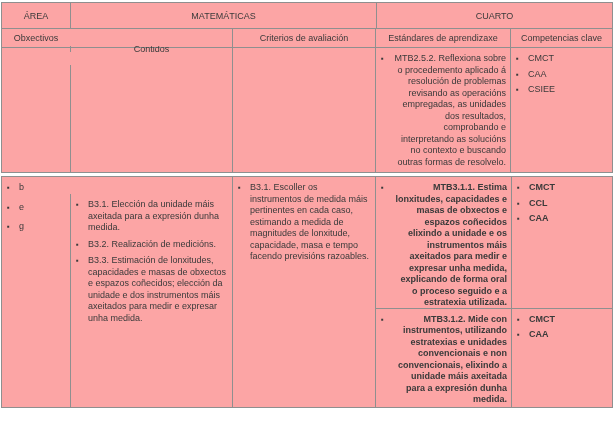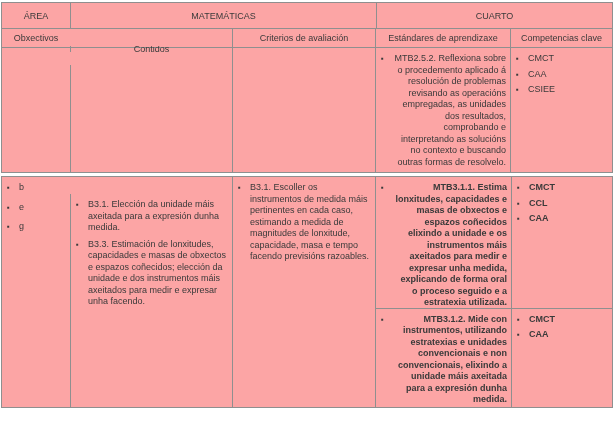--- a/index.html
+++ b/index.html
@@ -110,21 +110,22 @@
       <div class="cell c1 pad-top">
         <ul class="blist objectives">
           <li>b</li>
           <li>e</li>
           <li>g</li>
         </ul>
       </div>
       <div class="cell c2 pad-top">
         <ul class="blist contents">
           <li>B3.1. Elección da unidade máis axeitada para a expresión dunha medida.</li>
-          <li>B3.3. Estimación de lonxitudes, capacidades e masas de obxectos e espazos coñecidos; elección da unidade e dos instrumentos máis axeitados para medir e expresar unha facendo.</li>
+          <li>B3.2. Realización de medicións.</li>
+          <li>B3.3. Estimación de lonxitudes, capacidades e masas de obxectos e espazos coñecidos; elección da unidade e dos instrumentos máis axeitados para medir e expresar unha medida.</li>
         </ul>
       </div>
       <div class="cell c3 pad-top">
         <ul class="blist">
           <li>B3.1. Escoller os instrumentos de medida máis pertinentes en cada caso, estimando a medida de magnitudes de lonxitude, capacidade, masa e tempo facendo previsións razoables.</li>
         </ul>
       </div>
       <div class="nested-col">
         <div class="nrow h-nested1">
           <div class="cell c4 pad-top">

